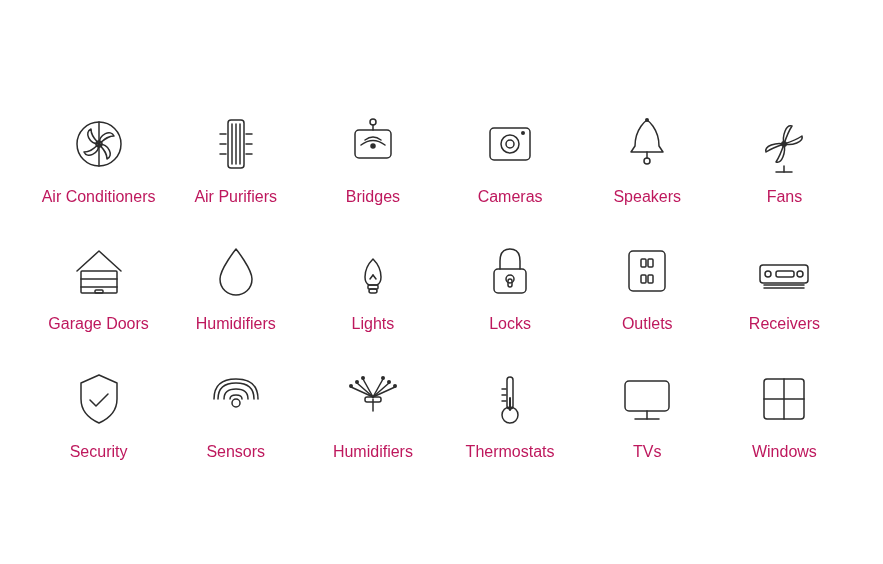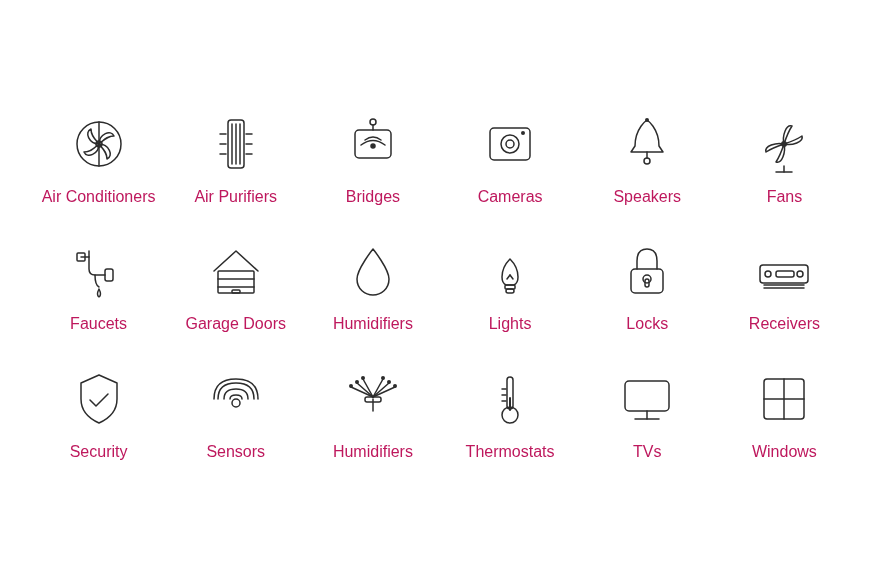--- a/index.html
+++ b/index.html
@@ -145,37 +145,20 @@
         <path d="M30 30 C22 28 10 32 12 38 C18 34 24 32 30 30"></path>
         <circle cx="30" cy="30" r="3" fill="#2c2c2c" stroke="none"></circle>
 
         <line x1="30" y1="52" x2="30" y2="58"></line>
         <line x1="22" y1="58" x2="38" y2="58"></line>
       </svg>
     </div>
     <span class="label">Fans</span>
   </div>
 
-  <div class="item">
-    <div class="icon-wrap">
-      <svg viewBox="0 0 60 60">
-
-        <path d="M20 10 L20 28 Q20 34 26 34 L36 34"></path>
-        <rect x="36" y="28" width="8" height="12" rx="2"></rect>
-
-        <path d="M26 34 Q26 44 30 46"></path>
-
-        <line x1="20" y1="16" x2="12" y2="16"></line>
-        <rect x="8" y="12" width="8" height="8" rx="1"></rect>
-
-        <path d="M30 48 Q27 54 30 56 Q33 54 30 48Z"></path>
-      </svg>
-    </div>
-    <span class="label">Faucets</span>
-  </div>
 
   <div class="item">
     <div class="icon-wrap">
       <svg viewBox="0 0 60 60">
 
         <path d="M8 30 L30 10 L52 30"></path>
         <rect x="12" y="30" width="36" height="22" rx="1"></rect>
 
         <line x1="12" y1="38" x2="48" y2="38"></line>
         <line x1="12" y1="46" x2="48" y2="46"></line>
@@ -220,20 +203,33 @@
 
         <rect x="14" y="28" width="32" height="24" rx="4"></rect>
 
         <circle cx="30" cy="38" r="4"></circle>
         <rect x="28" y="38" width="4" height="8" rx="2"></rect>
       </svg>
     </div>
     <span class="label">Locks</span>
   </div>
 
+  <div class="item">
+    <div class="icon-wrap">
+      <svg viewBox="0 0 60 60">
+        <rect x="12" y="10" width="36" height="40" rx="4"></rect>
+
+        <rect x="24" y="18" width="5" height="8" rx="1"></rect>
+        <rect x="31" y="18" width="5" height="8" rx="1"></rect>
+        <rect x="24" y="34" width="5" height="8" rx="1"></rect>
+        <rect x="31" y="34" width="5" height="8" rx="1"></rect>
+      </svg>
+    </div>
+    <span class="label">Outlets</span>
+  </div>
 
   <div class="item">
     <div class="icon-wrap">
       <svg viewBox="0 0 60 60">
 
         <rect x="6" y="24" width="48" height="18" rx="3"></rect>
 
         <circle cx="14" cy="33" r="3"></circle>
         <rect x="22" y="30" width="18" height="6" rx="2"></rect>
         <circle cx="46" cy="33" r="3"></circle>

